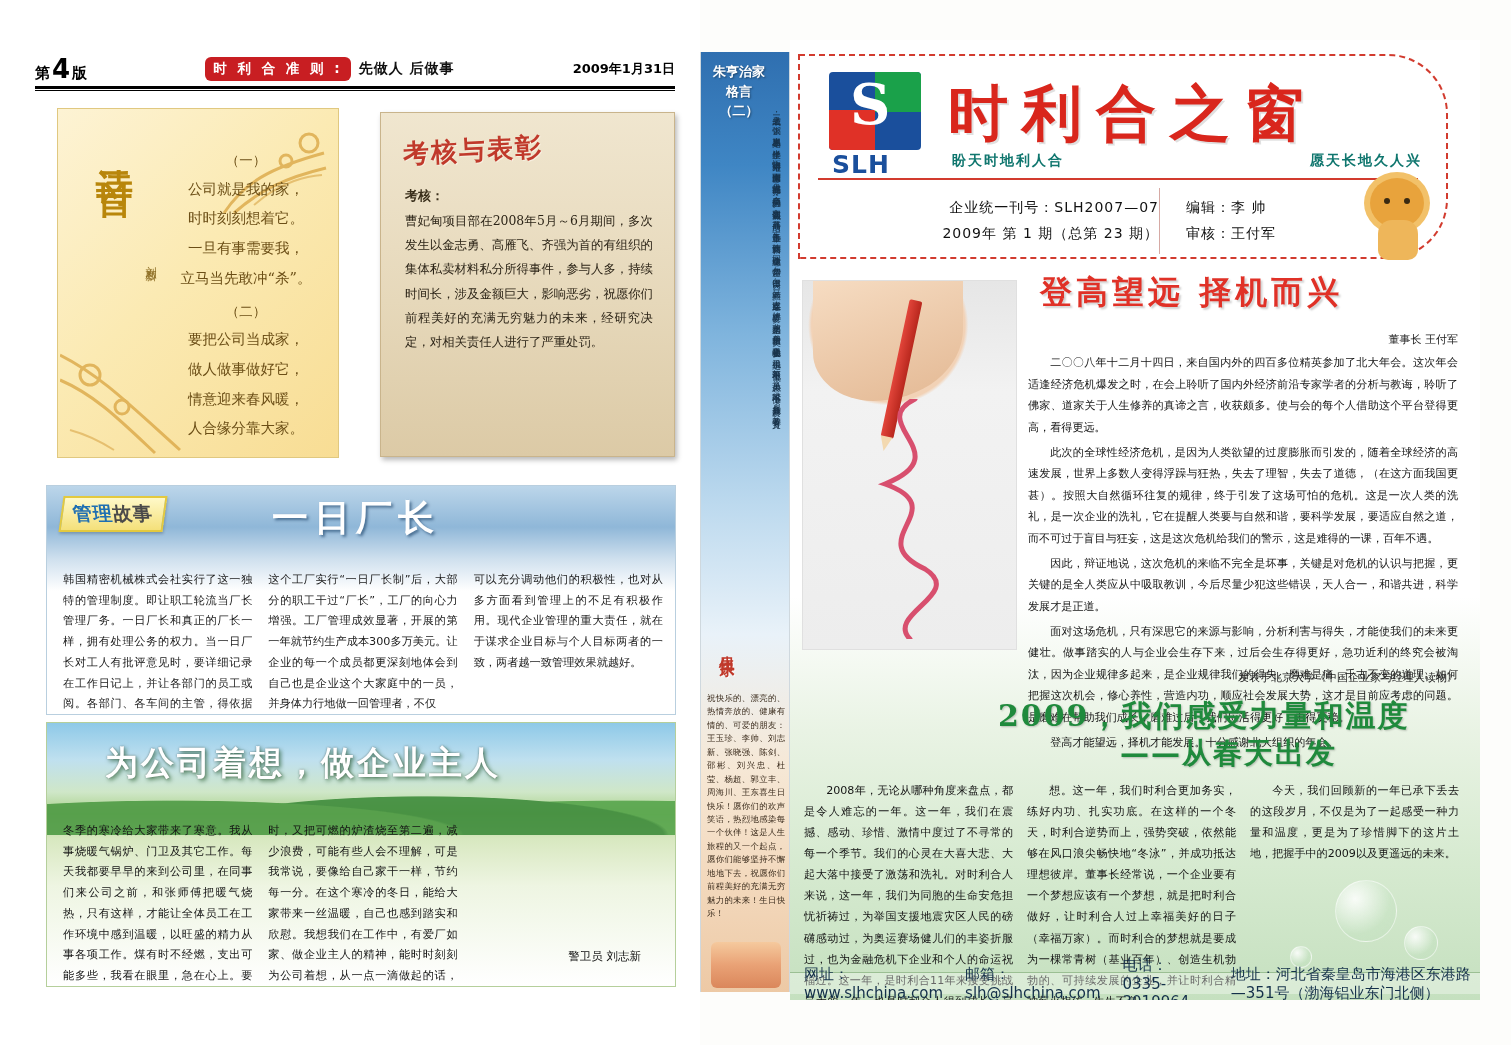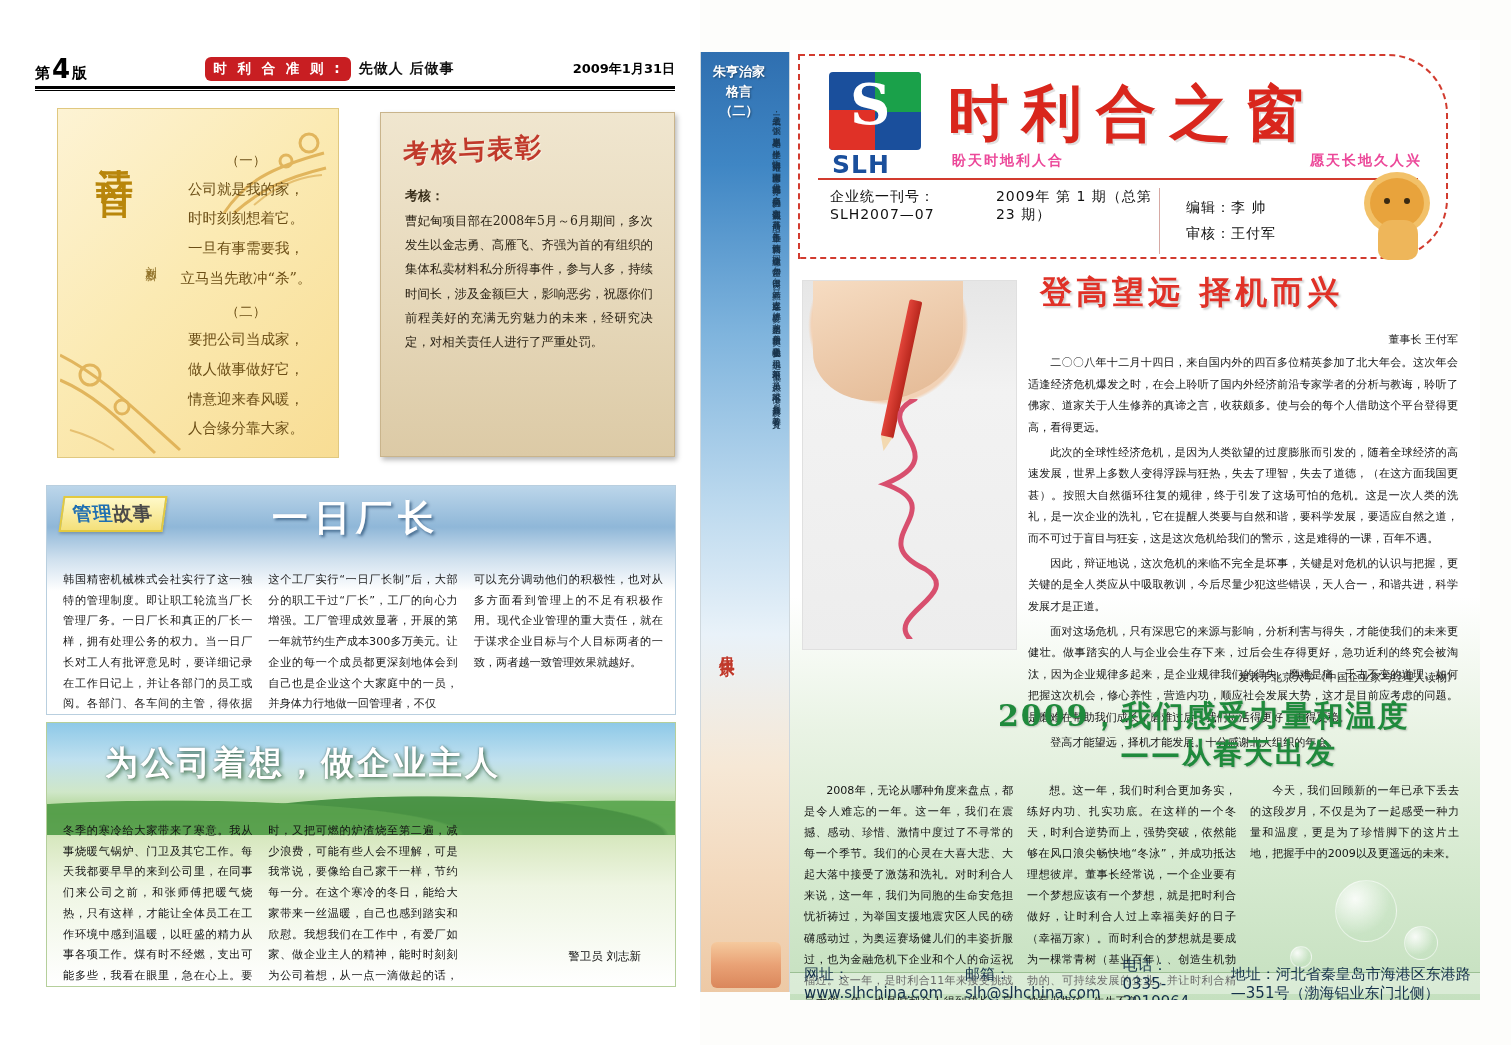--- a/index.html
+++ b/index.html
@@ -304,35 +304,36 @@
     position: absolute; left: 148px; top: 18px;
     font-size: 60px; font-weight: bold; color: #d9261c;
     letter-spacing: 14px; white-space: nowrap;
     font-family: "DejaVu Serif","Liberation Serif", serif;
     text-shadow: 2px 2px 0 rgba(0,0,0,.12);
   }
   .paper-slogan {
     position: absolute; left: 152px; top: 96px;
     width: 470px;
     display: flex; justify-content: space-between;
-    font-size: 14px; font-weight: bold; color: #ec4899;
+    font-size: 14px; font-weight: bold; color: #0f766e;
     letter-spacing: 2px;
   }
   .plate-divider {
     position: absolute; left: 18px; top: 122px;
     width: 600px; height: 2px; background: #d23b2e;
   }
   .plate-info {
     position: absolute; left: 30px; top: 132px;
     width: 560px; height: 66px;
     display: flex;
   }
   .plate-info-left {
-    width: 330px; display: flex; flex-direction: row; justify-content: center; gap: 8px;
+    width: 330px; display: flex; flex-direction: column; justify-content: center; gap: 8px;
     border-right: 1px solid #d6a9a4;
+    text-align: right;
   }
   .plate-info-right {
     flex: 1; display: flex; flex-direction: column; justify-content: center; gap: 8px;
     padding-left: 26px;
   }
   .plate-line { font-size: 14px; color: #111; letter-spacing: 1px; }
   .lion {
     position: absolute; right: 10px; top: 116px;
     width: 74px; height: 92px;
   }
@@ -530,20 +531,21 @@
       </div>
       <div class="green-sign">警卫员  刘志新</div>
     </div>
   </div>
 
   <div id="spine">
     <div class="spine-title">朱亨治家
 格言（二）</div>
     <div class="spine-vert-text">三省之成，一粥一饭，当思来处不易；半丝半缕，恒念物力维艰。宜未雨而绸缪，毋临渴而掘井。自奉必须俭约，宴客切勿流连。器具质而洁，瓦缶胜金玉；饮食约而精，园蔬愈珍馐。勿营华屋，勿谋良田。三姑六婆，实淫盗之媒；婢美妾娇，非闺房之福。童仆勿用俊美，妻妾切忌艳妆。祖宗虽远，祭祀不可不诚；子孙虽愚，经书不可不读。居身务期质朴，教子要有义方。</div>
     <div class="spine-birth">生日快乐</div>
+    <div class="spine-birth-body">祝快乐的、漂亮的、热情奔放的、健康有情的、可爱的朋友：王玉珍、李帅、刘志新、张晓强、陈剑、邵彬、刘兴忠、杜莹、杨超、郭立丰、周海川、王东喜生日快乐！愿你们的欢声笑语，热烈地感染每一个伙伴！这是人生旅程的又一个起点，愿你们能够坚持不懈地地下去，祝愿你们前程美好的充满无穷魅力的未来！生日快乐！</div>
     <div class="spine-cake"></div>
   </div>
 
   <div id="right-page">
 
     <div class="nameplate">
       <div class="slh-logo">
         <div class="slh-sq"></div>
         <div class="slh-s">S</div>
         <div class="slh-text">SLH</div>

